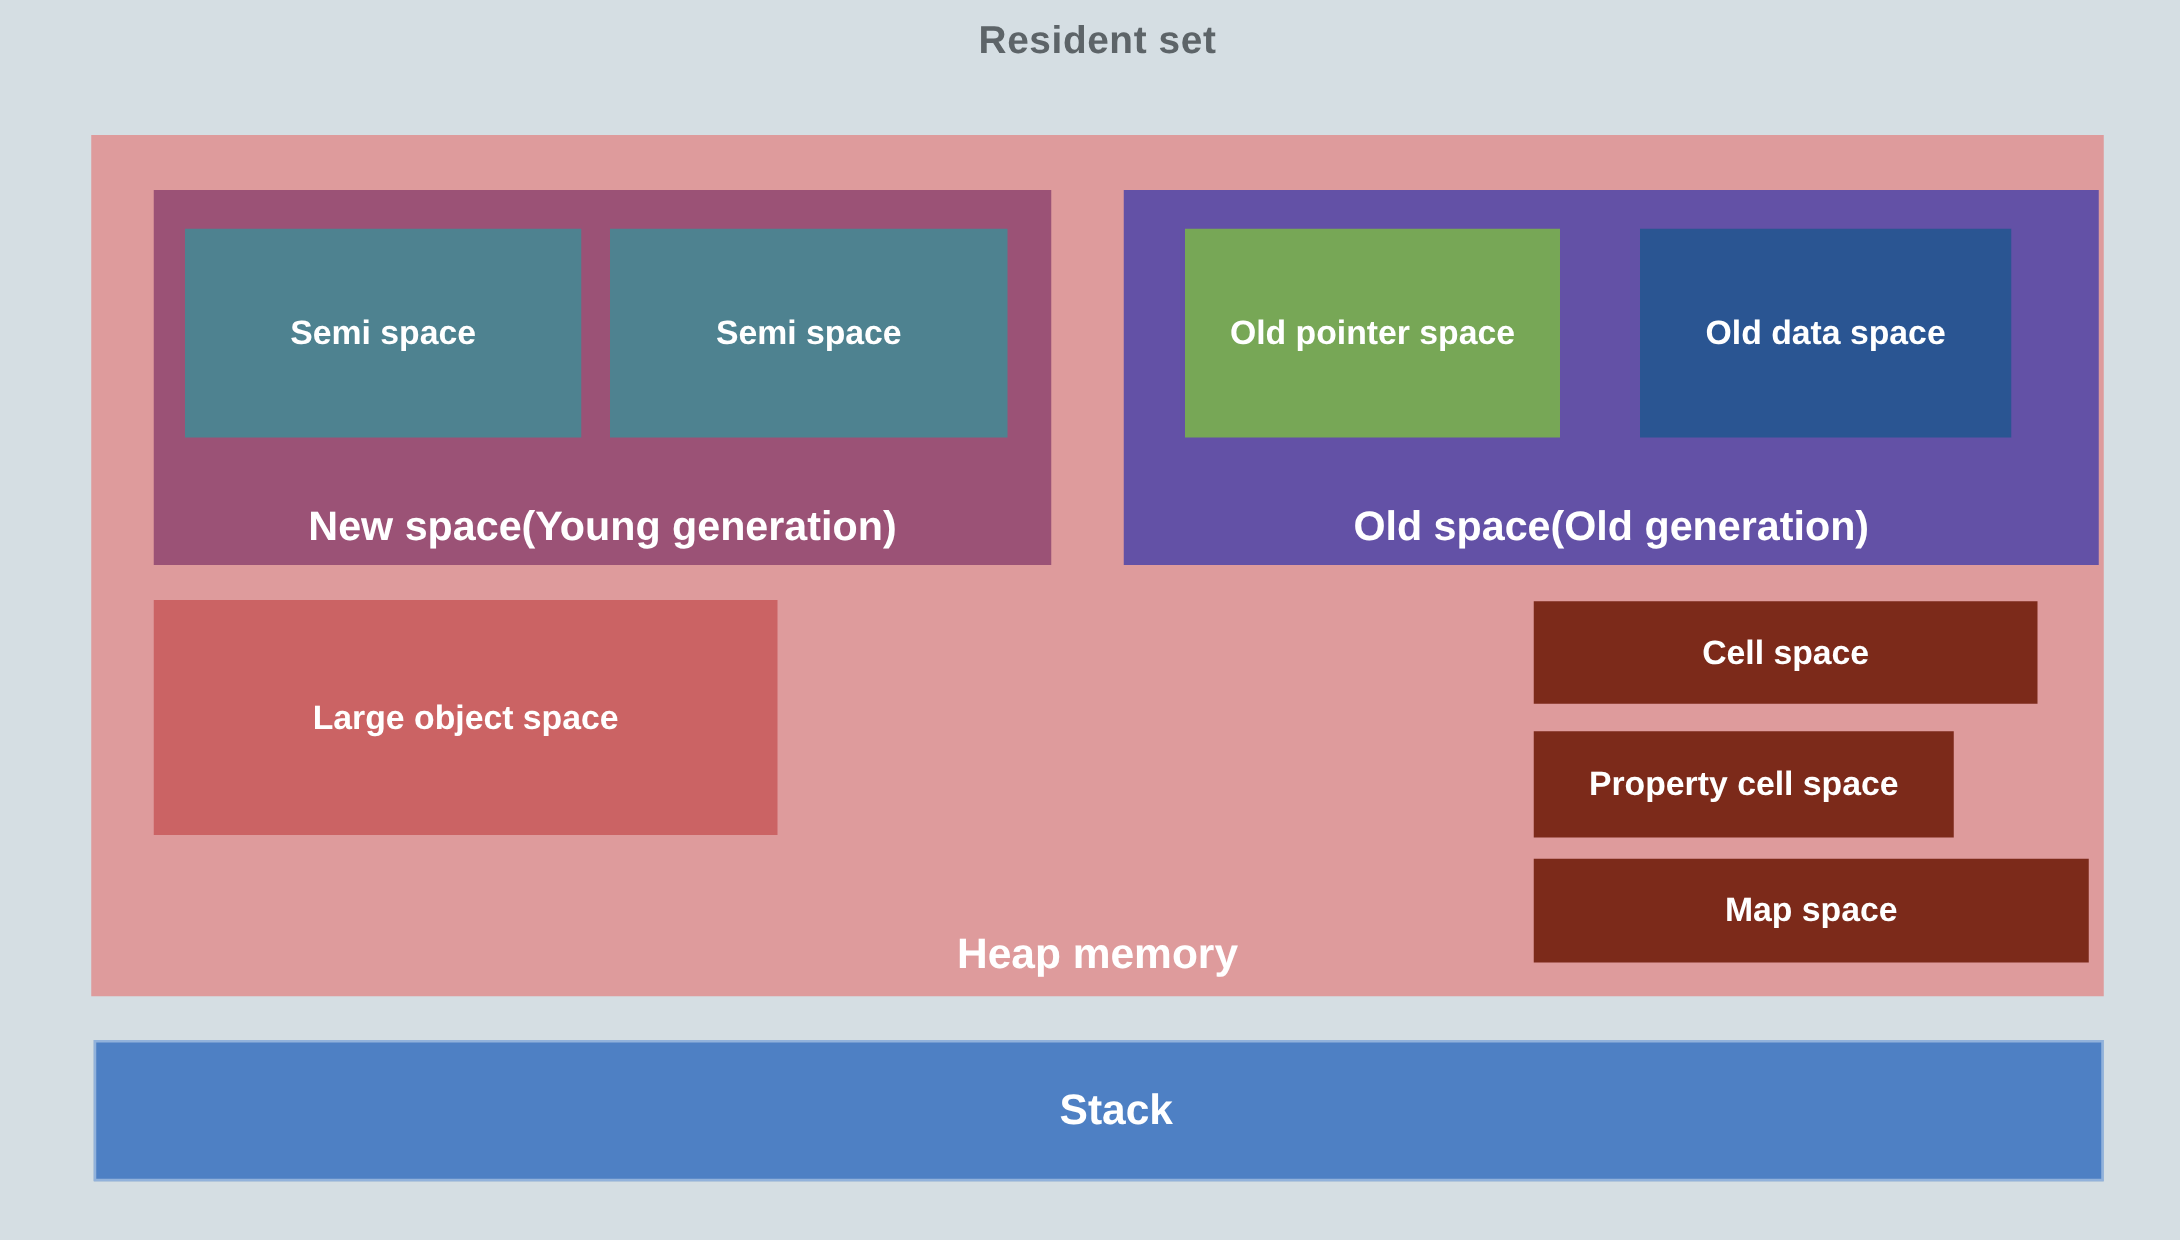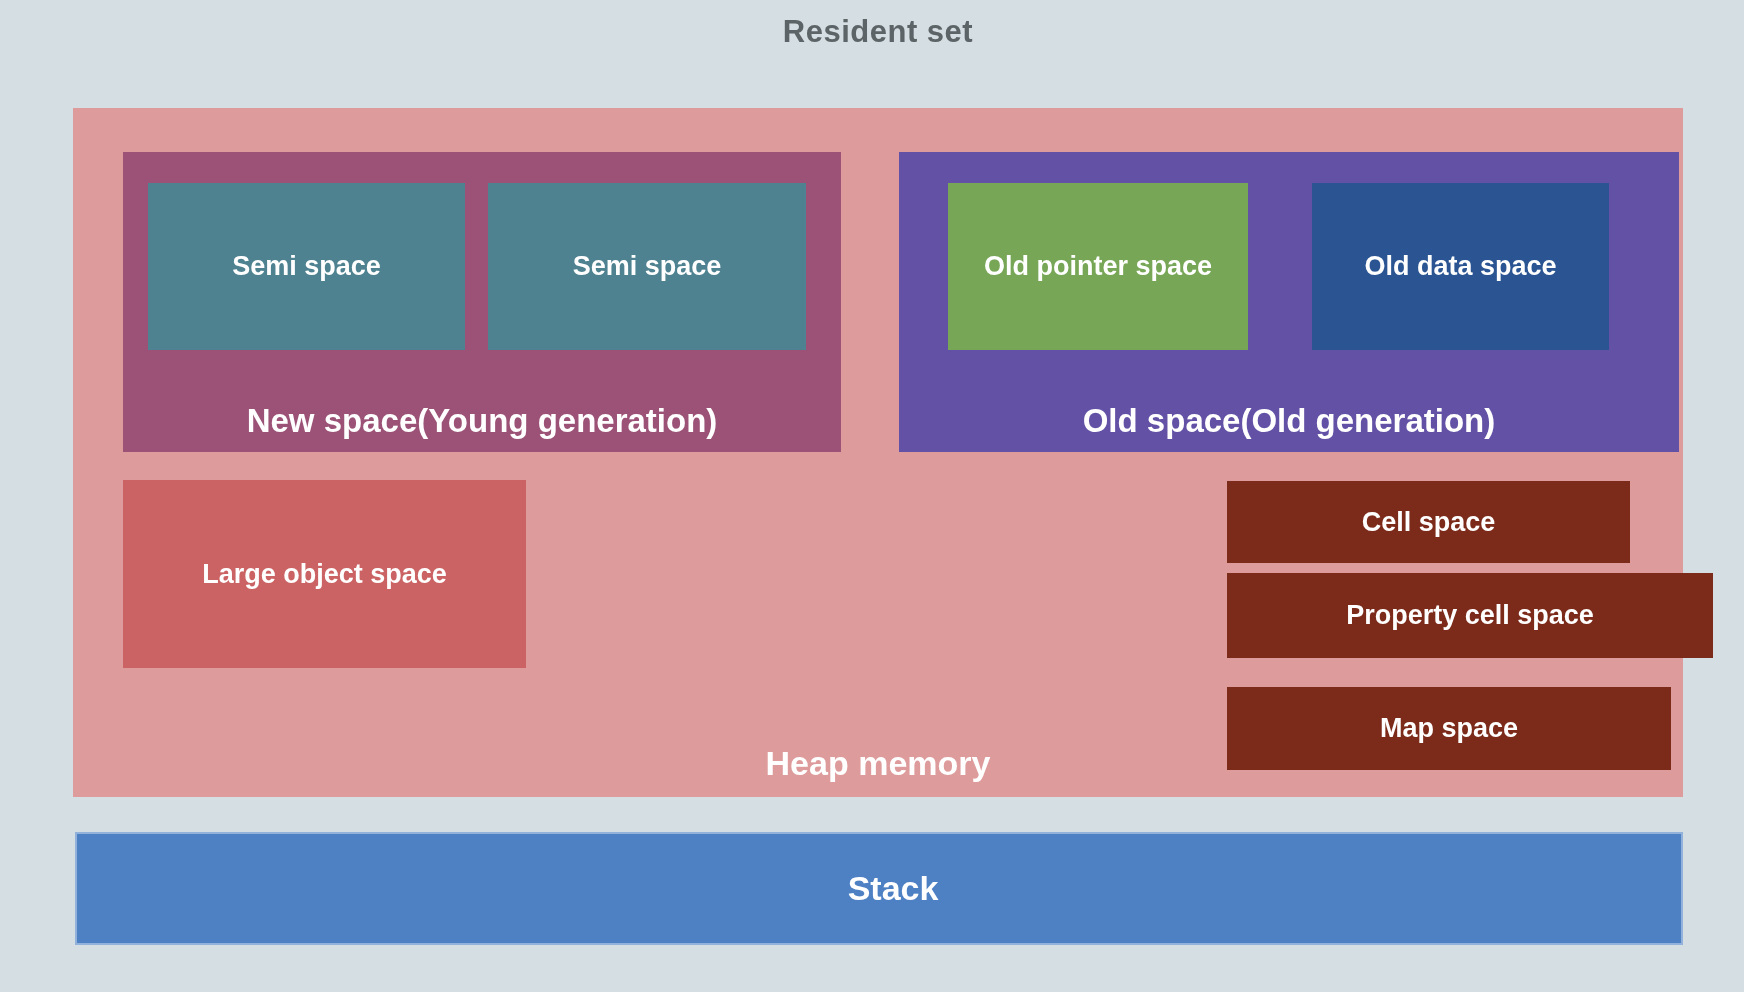--- a/index.html
+++ b/index.html
@@ -54,24 +54,24 @@
   #new-space       { left: 50px;  top: 44px;  width: 718px; height: 300px; }
   #semi-space-1    { left: 25px;  top: 31px;  width: 317px; height: 167px; }
   #semi-space-2    { left: 365px; top: 31px;  width: 318px; height: 167px; }
 
   
   #old-space       { left: 802px; top: 44px;  width: 780px; height: 300px; margin-left: 24px; }
   #old-pointer     { left: 49px;  top: 31px;  width: 300px; height: 167px; }
   #old-data        { left: 413px; top: 31px;  width: 297px; height: 167px; }
 
   
-  #large-object    { left: 50px;   top: 372px; width: 403px; height: 188px; }
+  #large-object    { left: 50px;   top: 372px; width: 499px; height: 188px; }
   #code-space      { left: 600px;  top: 372px; width: 440px; height: 188px; }
   #cell-space      { left: 1154px; top: 373px; width: 403px; height: 82px;  }
-  #property-cell   { left: 1154px; top: 465px; width: 486px; height: 85px;  }
+  #property-cell   { left: 1154px; top: 477px; width: 336px; height: 85px;  }
   #map-space       { left: 1154px; top: 579px; width: 444px; height: 83px;  }
 
   
   #stack {
     left: 75px; top: 832px; width: 1608px; height: 113px;
     font-size: 34px;
     box-shadow: inset 0 0 0 2px rgba(230, 239, 248, 0.45);
   }
 </style>
 </head>

